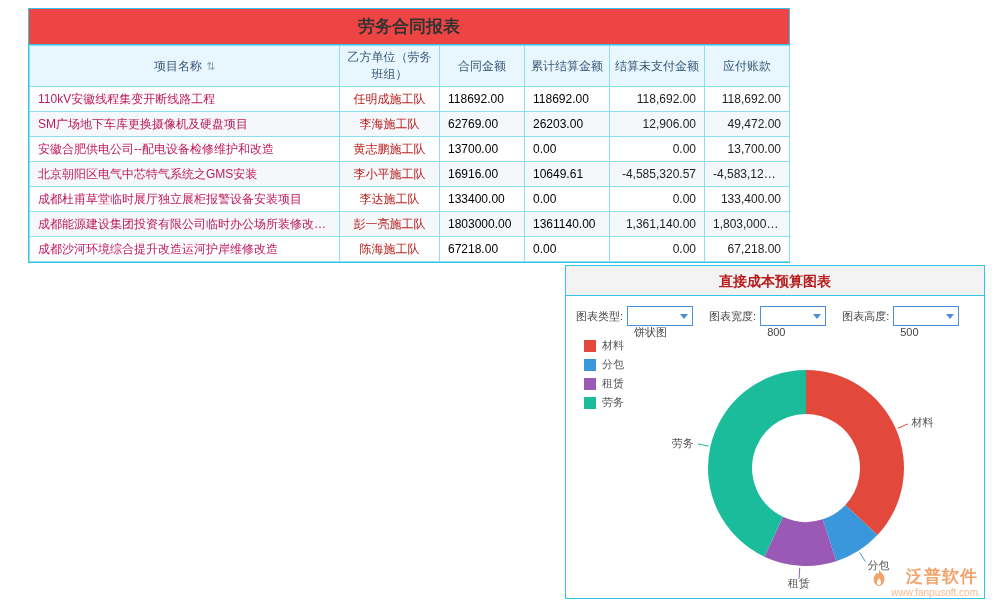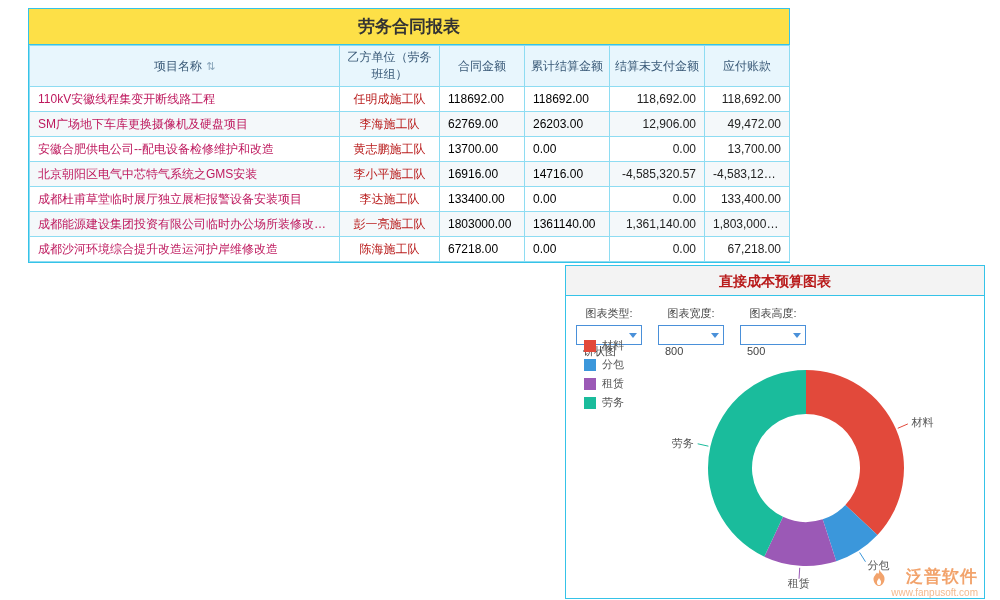--- a/index.html
+++ b/index.html
@@ -9,21 +9,21 @@
     font-family:"Liberation Sans","DejaVu Sans",sans-serif;
   }
 
   
   .report-panel {
     position:absolute; left:28px; top:8px; width:762px;
     border:1px solid #35c3e8; background:#fff;
   }
   .panel-title {
     height:36px; line-height:36px; text-align:center;
-    background:#fde047; border-bottom:1px solid #35c3e8;
+    background:#ef4444; border-bottom:1px solid #35c3e8;
     font-size:17px; font-weight:bold; color:#333;
   }
   table.report { width:100%; border-collapse:collapse; table-layout:fixed; }
   table.report th {
     background:#e8f6fd; color:#3a5a78; font-size:12px; font-weight:normal;
     border:1px solid #8edcf2; padding:3px 2px; height:36px; text-align:center;
   }
   table.report td {
     font-size:12px; border:1px solid #8edcf2; padding:2px 8px; height:25px;
     white-space:nowrap; overflow:hidden; text-overflow:ellipsis;
@@ -43,21 +43,21 @@
   .chart-title {
     height:30px; line-height:30px; text-align:center;
     background:#f3f3f3; border-bottom:1px solid #35c3e8;
     font-size:14px; font-weight:bold; color:#b91c1c;
   }
   .controls {
     position:absolute; top:40px; left:10px; right:6px;
     display:flex; gap:16px; align-items:center;
     font-size:11px; color:#444;
   }
-  .ctrl-group { display:flex; align-items:center; gap:4px;flex-direction:column; }
+  .ctrl-group { display:flex; align-items:center; gap:4px; }
   .select {
     position:relative; border:1px solid #4a90d9; background:#fff;
     height:20px; line-height:18px; min-width:66px;
     padding:16px 18px 0 6px; font-size:11px; color:#444; cursor:pointer;
   }
   .select .caret {
     position:absolute; right:4px; top:7px; width:0; height:0;
     border-left:4px solid transparent; border-right:4px solid transparent;
     border-top:5px solid #4a90d9;
   }
@@ -121,21 +121,21 @@
         <td class="c-unit">黄志鹏施工队</td>
         <td class="c-amt">13700.00</td>
         <td class="c-amt">0.00</td>
         <td class="c-blk">0.00</td>
         <td class="c-blk">13,700.00</td>
       </tr>
       <tr>
         <td class="c-name">北京朝阳区电气中芯特气系统之GMS安装</td>
         <td class="c-unit">李小平施工队</td>
         <td class="c-amt">16916.00</td>
-        <td class="c-amt">14716.00</td>
+        <td class="c-amt">10649.61</td>
         <td class="c-blk">-4,585,320.57</td>
         <td class="c-blk">-4,583,120.57</td>
       </tr>
       <tr>
         <td class="c-name">成都杜甫草堂临时展厅独立展柜报警设备安装项目</td>
         <td class="c-unit">李达施工队</td>
         <td class="c-amt">133400.00</td>
         <td class="c-amt">0.00</td>
         <td class="c-blk">0.00</td>
         <td class="c-blk">133,400.00</td>

